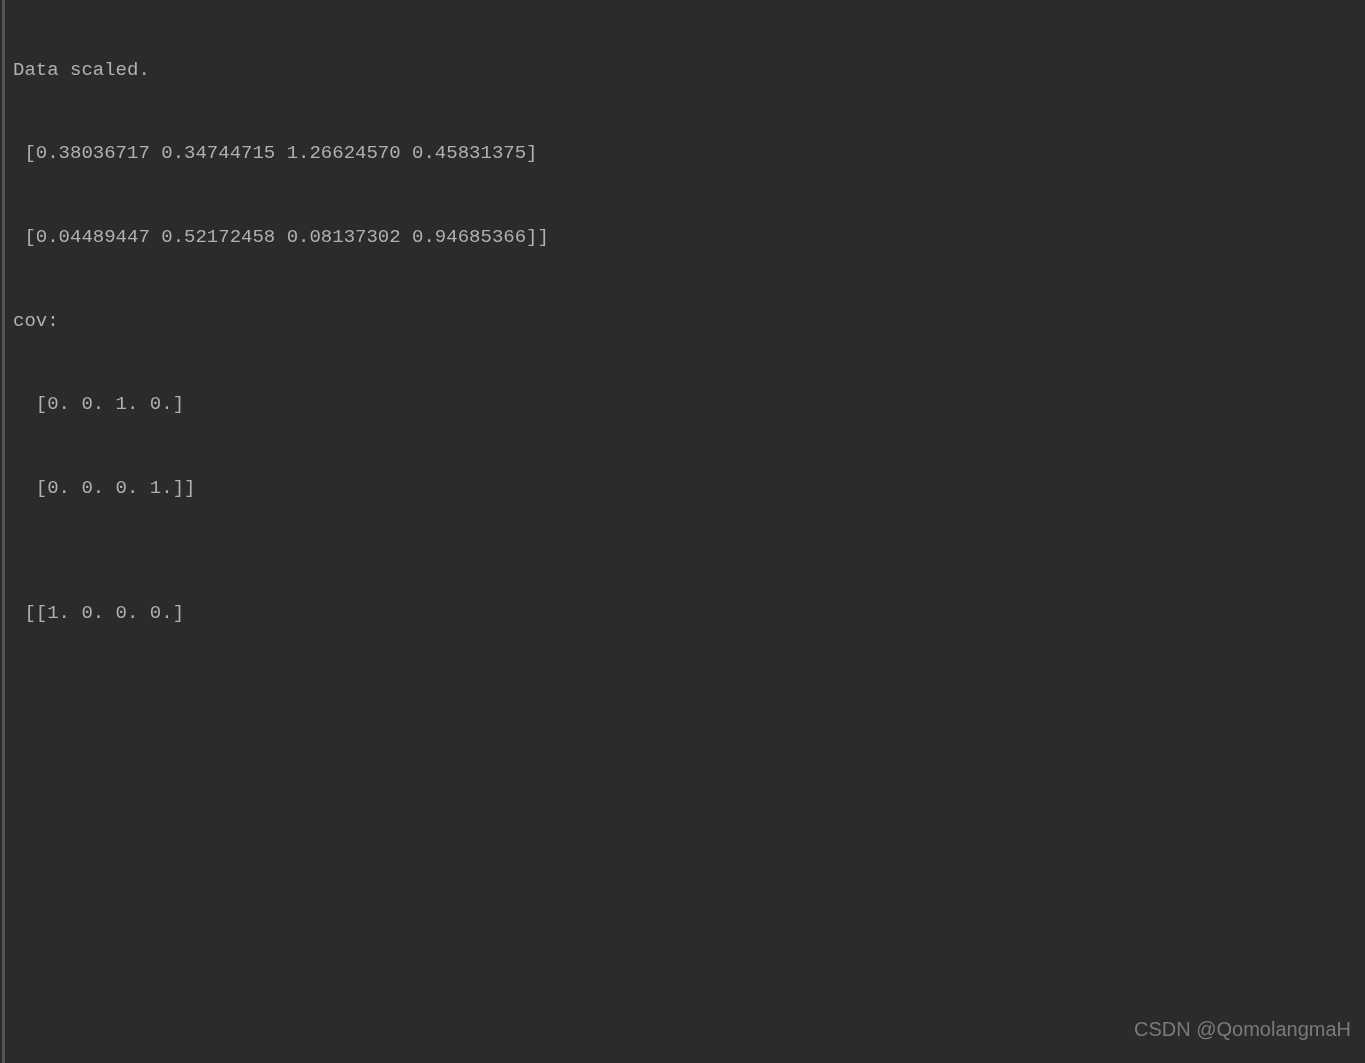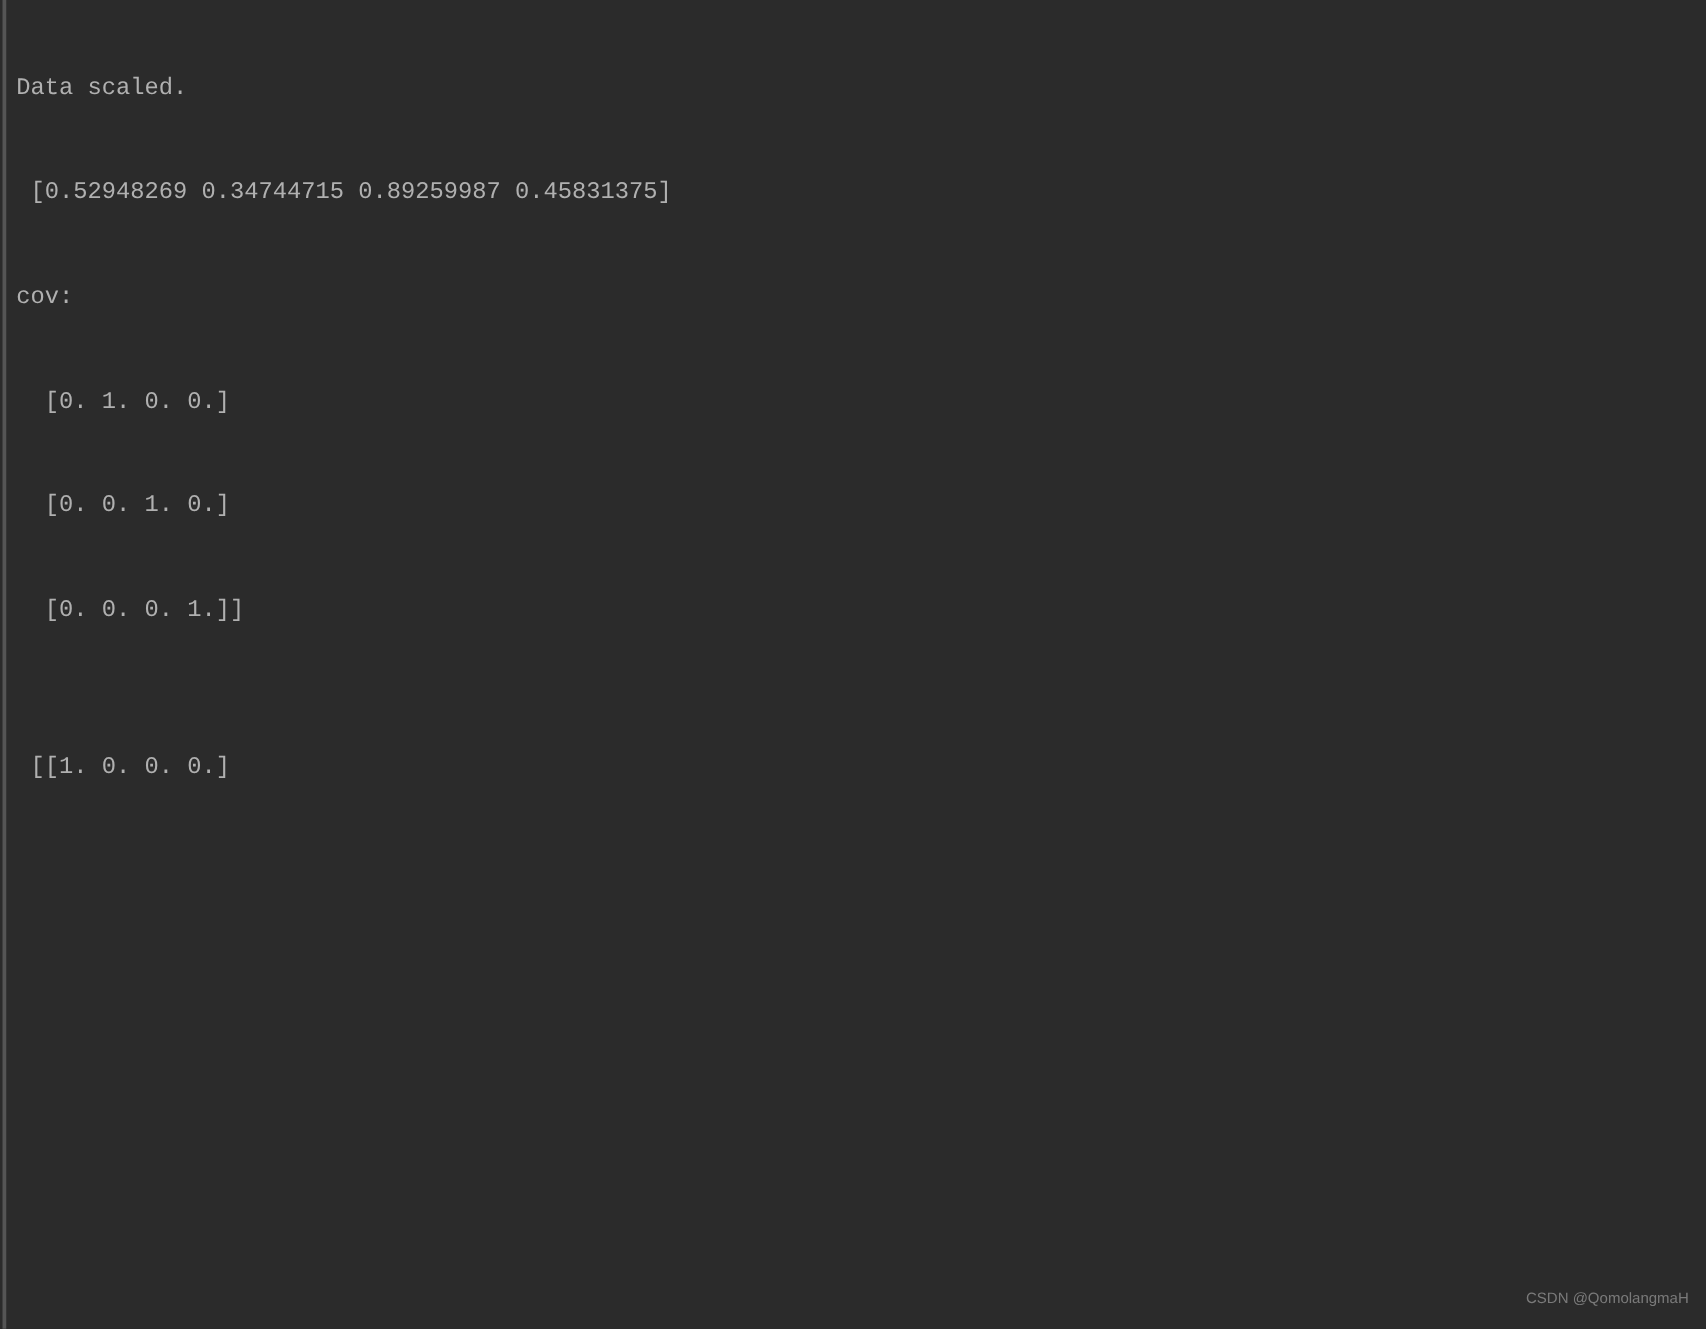--- a/index.html
+++ b/index.html
@@ -24,34 +24,34 @@
       border-left: 3px solid #555;
       margin-left: 2px;
     }
     .terminal-line {
       display: block;
     }
     .watermark {
       position: absolute;
       bottom: 12px;
       right: 14px;
-      font-size: 12px;
+      font-size: 20px;
       color: #7a7a7a;
       font-family: Arial, sans-serif;
       white-space: nowrap;
     }
   </style>
 </head>
 <body>
 
 <div class="terminal-content">
 <span class="terminal-line">Data scaled.</span>
-<span class="terminal-line"> [0.52948269 0.34744715 0.89259987 0.45831375]</span>
+<span class="terminal-line"> [0.38036717 0.34744715 1.26624570 0.45831375]</span>
+<span class="terminal-line"> [0.04489447 0.52172458 0.08137302 0.94685366]]</span>
 <span class="terminal-line">cov:</span>
-<span class="terminal-line">  [0. 1. 0. 0.]</span>
 <span class="terminal-line">  [0. 0. 1. 0.]</span>
 <span class="terminal-line">  [0. 0. 0. 1.]]</span>
 <span class="terminal-line"></span>
 <span class="terminal-line"> [[1. 0. 0. 0.]</span>
 
 
 
 <span class="terminal-line"></span>
 
 

